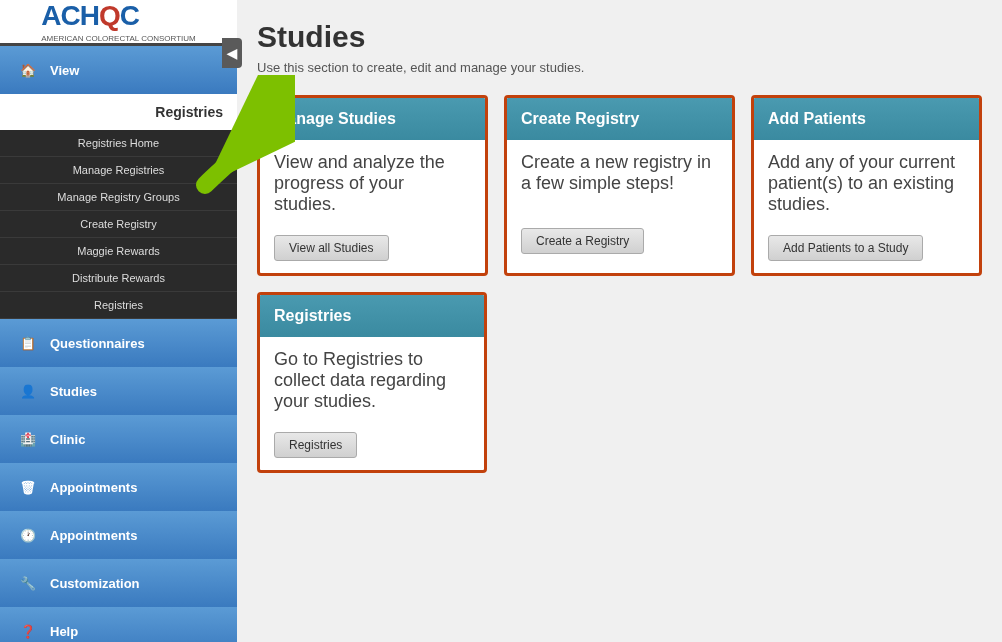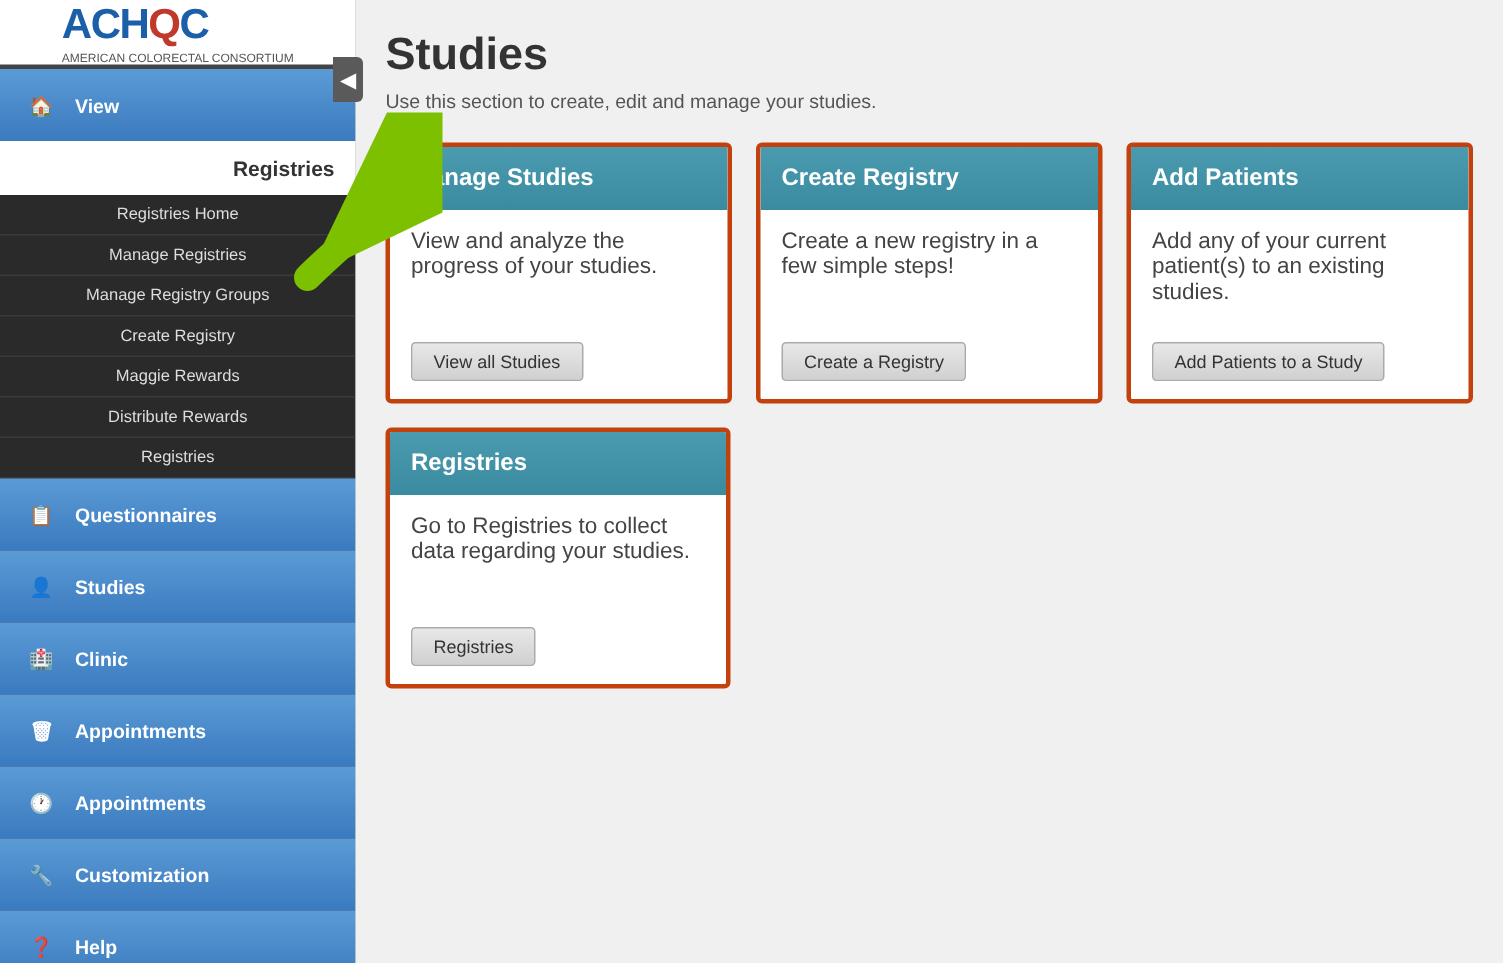--- a/index.html
+++ b/index.html
@@ -70,21 +70,21 @@
       display: grid; grid-template-columns: 1fr 1fr 1fr; gap: 16px; margin-bottom: 16px;
     }
 
     .card {
       background: #fff; border: 3px solid #c2410c; border-radius: 4px; overflow: hidden;
     }
     .card-header {
       background: linear-gradient(to bottom, #4a9ab0, #3a8aa0);
       padding: 12px 14px; color: #fff; font-size: 16px; font-weight: bold;
     }
-    .card-body { padding: 12px 14px; min-height: 80px; font-size: 15px; color: #444; }
+    .card-body { padding: 12px 14px; min-height: 80px; font-size: 18px; color: #444; }
     .card-footer { padding: 8px 14px 12px; }
 
     .card-btn {
       background: linear-gradient(to bottom, #e8e8e8, #d0d0d0);
       border: 1px solid #aaa; border-radius: 3px; padding: 5px 14px;
       font-size: 12px; cursor: pointer; color: #333;
     }
 
     .bottom-card {
       width: 230px;

